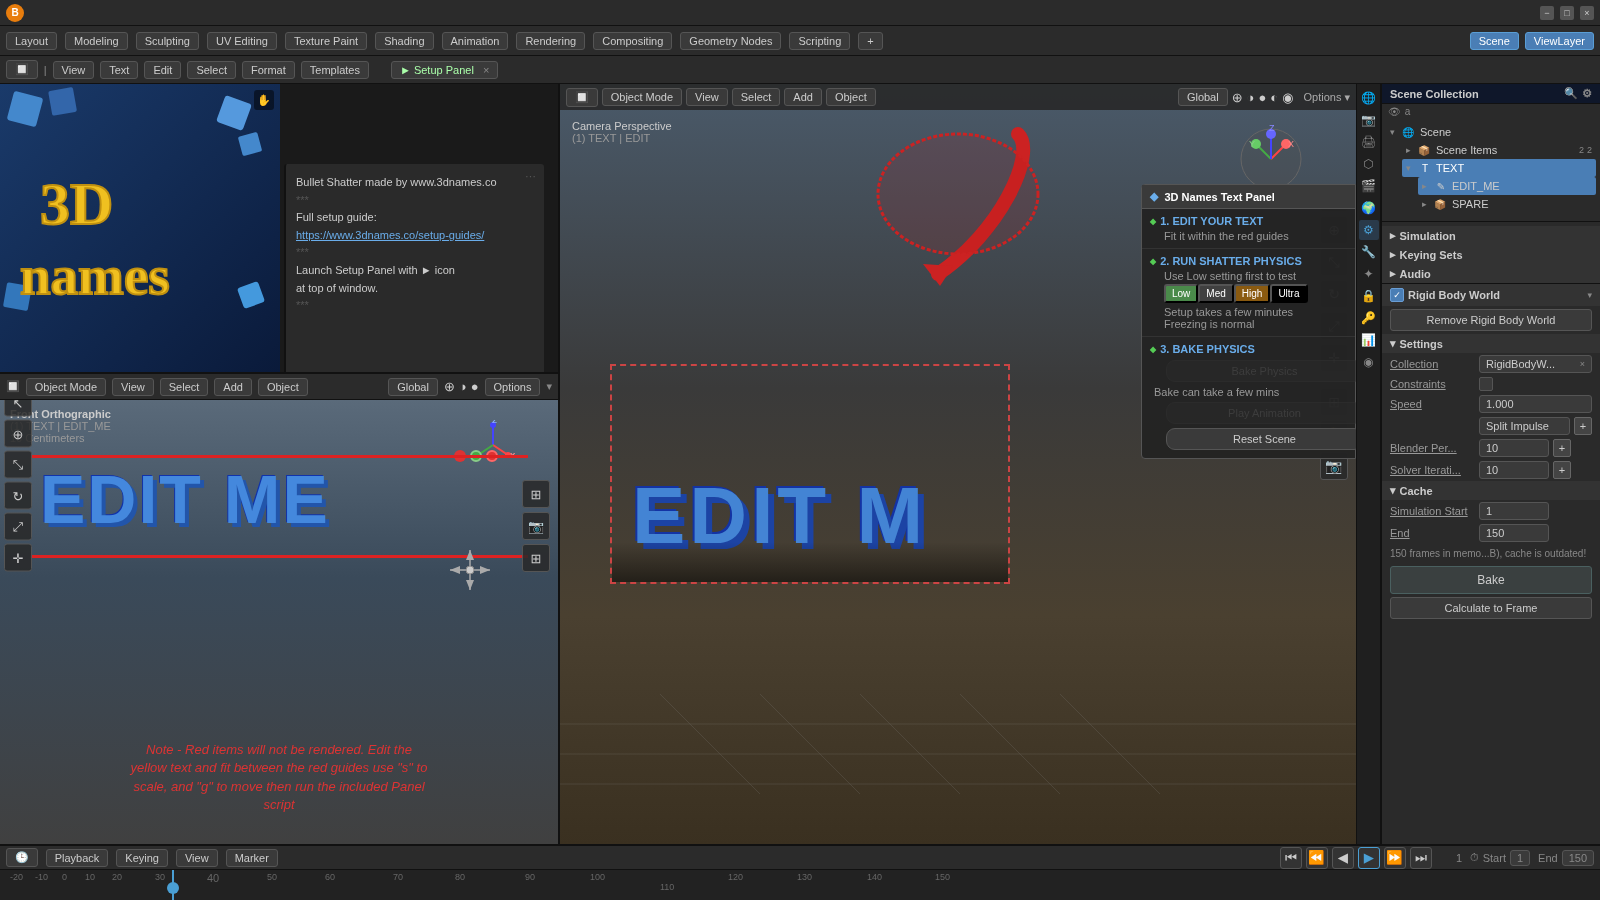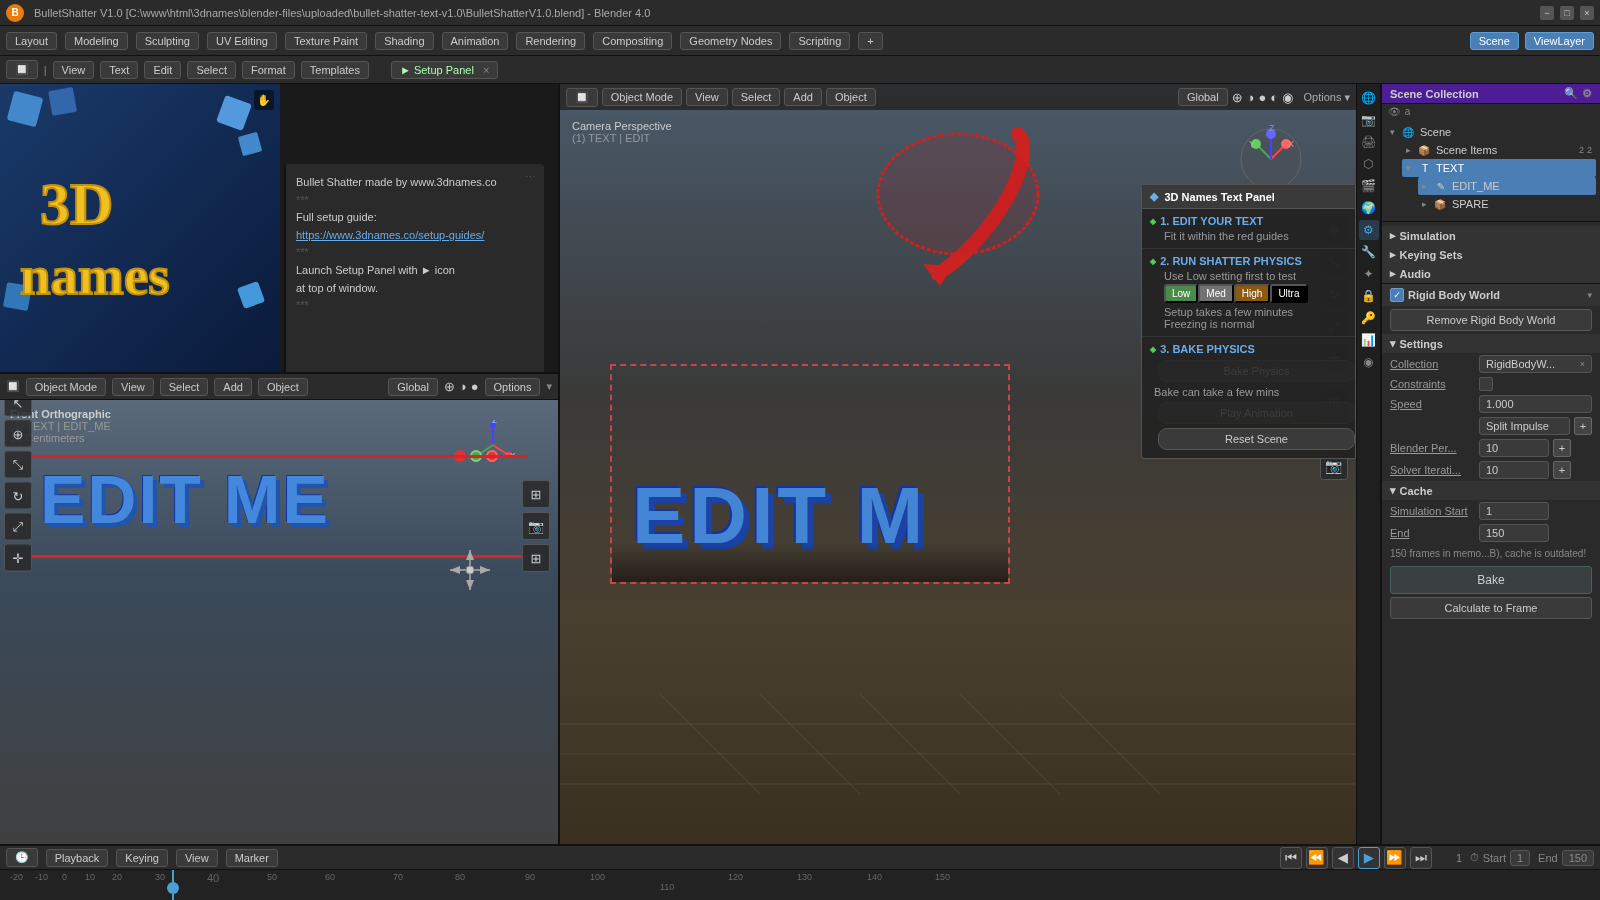--- a/index.html
+++ b/index.html
@@ -213,34 +213,34 @@
       font-size: 11px;
       cursor: pointer;
     }
     .quality-btn {
       padding: 2px 6px;
       border-radius: 3px;
       font-size: 10px;
       cursor: pointer;
     }
     .q-low { background: #4a8a4a; color: white; }
-    .q-med { background: #737373; color: white; text-align: center; }
+    .q-med { background: #404040; color: white; text-align: center; }
     .q-high { background: #8a5a10; color: white; }
     .q-ultra { background: #000000; color: white; }
     .panel-btn {
       width: 100%;
       padding: 4px 8px;
       background: #3a3a3a;
       border: 1px solid #555;
       border-radius: 9px;
       color: #ccc;
       font-size: 11px;
       cursor: pointer;
       text-align: center;
-      margin: 2px 8px;
+      margin: 2px 16px;
     }
     .panel-btn.disabled { color: #555; background: #2a2a2a; border-color: #333; cursor: default; }
 
     
     .properties-panel {
       width: 220px;
       background: #2a2a2a;
       border-left: 2px solid #111;
       display: flex;
       flex-direction: column;
@@ -484,21 +484,21 @@
     }
     .cache-info {
       padding: 4px 8px;
       font-size: 10px;
       color: #888;
     }
     .scene-tree-header {
       display: flex;
       align-items: center;
       justify-content: space-between;
-      background: #4c1d95;
+      background: #0f172a;
       padding: 3px 8px;
       border-bottom: 1px solid #111;
       font-size: 11px;
       font-weight: bold;
       color: #ccc;
     }
 
     .top-props-row {
       display: flex;
       align-items: center;
@@ -506,21 +506,20 @@
       gap: 4px;
       font-size: 10px;
       color: #888;
     }
   </style>
 </head>
 <body>
 
 <div class="top-menu-bar">
   <div class="app-icon">B</div>
-  <span class="title-text">BulletShatter V1.0 [C:\www\html\3dnames\blender-files\uploaded\bullet-shatter-text-v1.0\BulletShatterV1.0.blend] - Blender 4.0</span>
   <div class="window-controls">
     <div class="window-btn">−</div>
     <div class="window-btn">□</div>
     <div class="window-btn">×</div>
   </div>
 </div>
 
 <div class="header-toolbar">
   <div class="header-btn">Layout</div>
   <div class="header-btn">Modeling</div>
@@ -655,20 +654,21 @@
             <line x1="20" y1="0" x2="20" y2="40" stroke="#aaaaaa" stroke-width="1.5"></line>
             <line x1="0" y1="20" x2="40" y2="20" stroke="#aaaaaa" stroke-width="1.5"></line>
             <polygon points="20,0 16,10 24,10" fill="#aaaaaa"></polygon>
             <polygon points="20,40 16,30 24,30" fill="#aaaaaa"></polygon>
             <polygon points="0,20 10,16 10,24" fill="#aaaaaa"></polygon>
             <polygon points="40,20 30,16 30,24" fill="#aaaaaa"></polygon>
             <circle cx="20" cy="20" r="4" fill="#cccccc" stroke="#888" stroke-width="1"></circle>
           </svg>
         </div>
 
+        <div class="note-text">Note - Red items will not be rendered. Edit the yellow text and fit between the red guides use "s" to scale, and "g" to move then run the included Panel script</div>
 
         <div class="viewport-left-tools" style="top:80px;">
           <div class="vl-tool">↖</div>
           <div class="vl-tool">⊕</div>
           <div class="vl-tool">⤡</div>
           <div class="vl-tool">↻</div>
           <div class="vl-tool">⤢</div>
           <div class="vl-tool">✛</div>
         </div>
 

